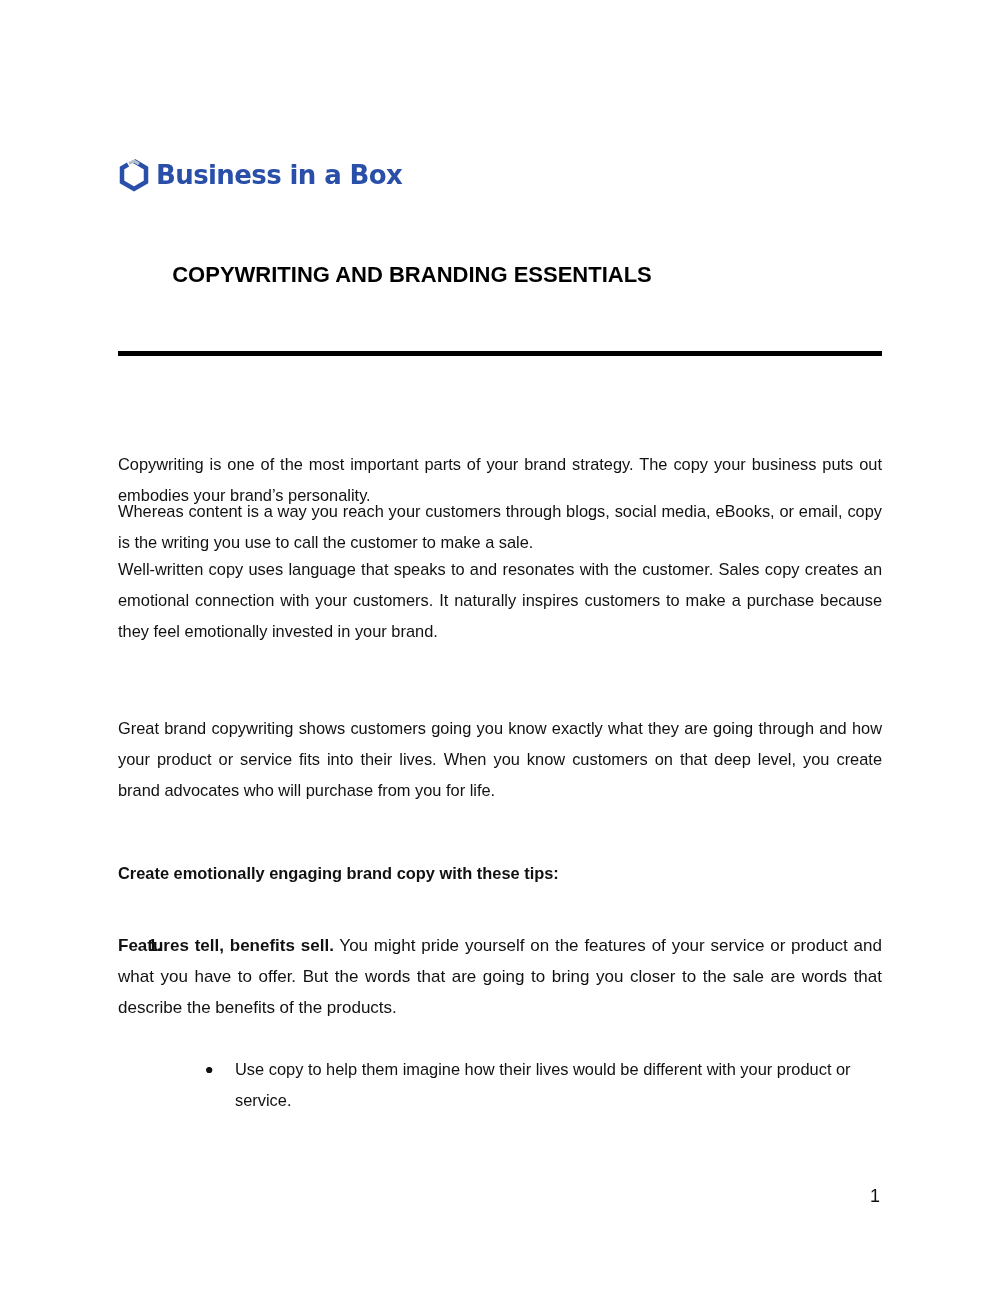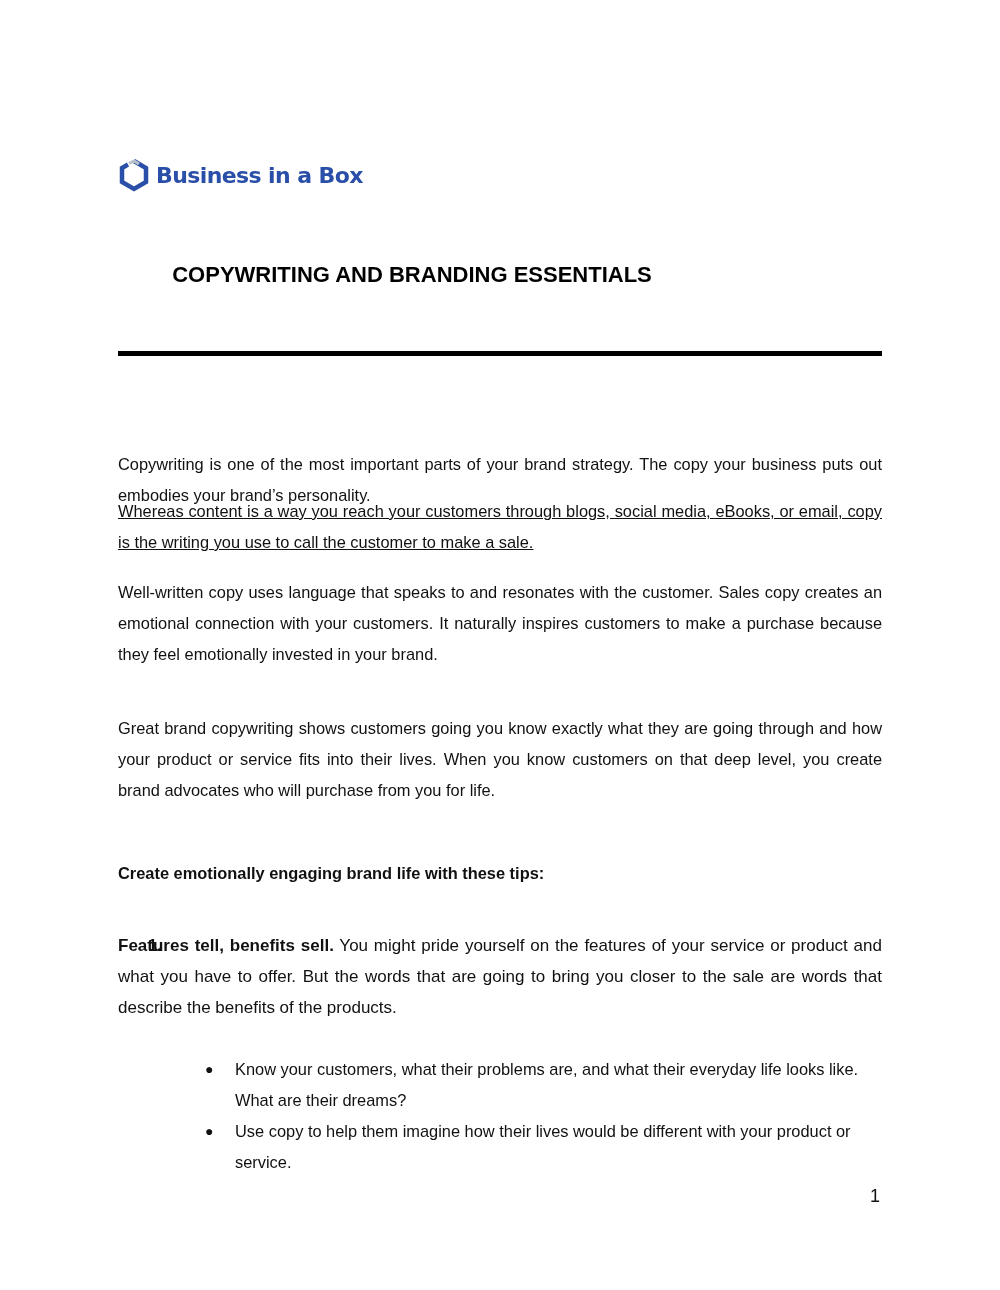--- a/index.html
+++ b/index.html
@@ -24,21 +24,21 @@
       height: 36px;
     }
     .logo-icon {
       width: 30px;
       height: 34px;
       margin-right: 7px;
     }
     .logo-text {
       font-family: "DejaVu Sans", sans-serif;
       font-weight: bold;
-      font-size: 22px;
+      font-size: 26px;
       letter-spacing: -0.6px;
       color: #2a4fa8;
     }
     .title {
       position: absolute;
       left: 0;
       width: 824px;
       top: 262px;
       text-align: center;
       font-weight: bold;
@@ -127,35 +127,34 @@
     <path d="M10 5.5 L15 3 L20 6" fill="none" stroke="#b8c0cc" stroke-width="3"></path>
   </svg>
   <span class="logo-text">Business in a Box</span>
 </div>
 
 <div class="title">COPYWRITING AND BRANDING ESSENTIALS</div>
 
 <div class="rule"></div>
 
 <p class="para" style="top:403px;margin-top:46px;">Copywriting is one of the most important parts of your brand strategy. The copy your business puts out embodies your brand’s personality.</p>
-<p class="para" style="top:496px;text-decoration:underline;">Whereas content is a way you reach your customers through blogs, social media, eBooks, or email, copy is the writing you use to call the customer to make a sale.</p>
-<p class="para" style="top:577px;">Well-written copy uses language that speaks to and resonates with the customer. Sales copy creates an emotional connection with your customers. It naturally inspires customers to make a purchase because they feel emotionally invested in your brand.</p>
+<p class="para" style="top:496px;">Whereas content is a way you reach your customers through blogs, social media, eBooks, or email, copy is the writing you use to call the customer to make a sale.</p>
+<p class="para" style="top:554px;">Well-written copy uses language that speaks to and resonates with the customer. Sales copy creates an emotional connection with your customers. It naturally inspires customers to make a purchase because they feel emotionally invested in your brand.</p>
 <p class="para" style="top:713px;">Great brand copywriting shows customers going you know exactly what they are going through and how your product or service fits into their lives. When you know customers on that deep level, you create brand advocates who will purchase from you for life.</p>
 
-<p class="subhead">Create emotionally engaging brand life with these tips:</p>
+<p class="subhead">Create emotionally engaging brand copy with these tips:</p>
 
 <div class="num-item">
   <span class="num-marker">1.</span>
   <div class="num-text"><b>Features tell, benefits sell.</b><span> You might pride yourself on the features of your service or product and what you have to offer. But the words that are going to bring you closer to the sale are words that describe the benefits of the products.</span></div>
 </div>
 
 <ul class="bullets">
   <li class="bullet">
     <span class="bullet-dot">●</span>
-    <span>Know your customers, what their problems are, and what their everyday life looks like. What are their dreams?</span>
   </li>
   <li class="bullet">
     <span class="bullet-dot">●</span>
     <span>Use copy to help them imagine how their lives would be different with your product or service.</span>
   </li>
 </ul>
 
 <div class="page-num">1</div>
 
 </body></html>

